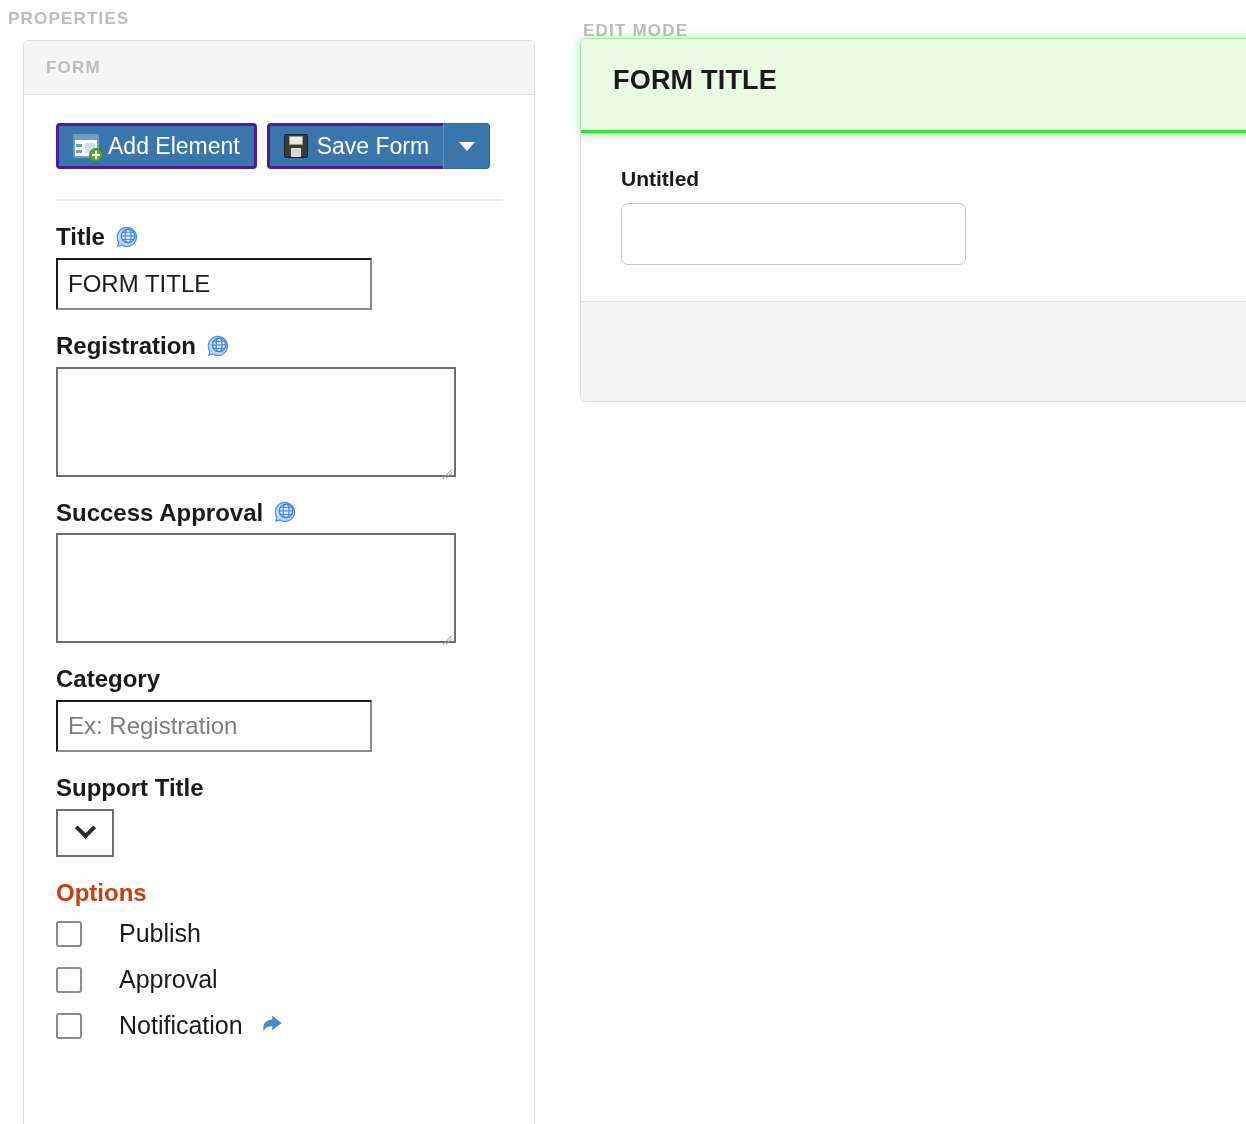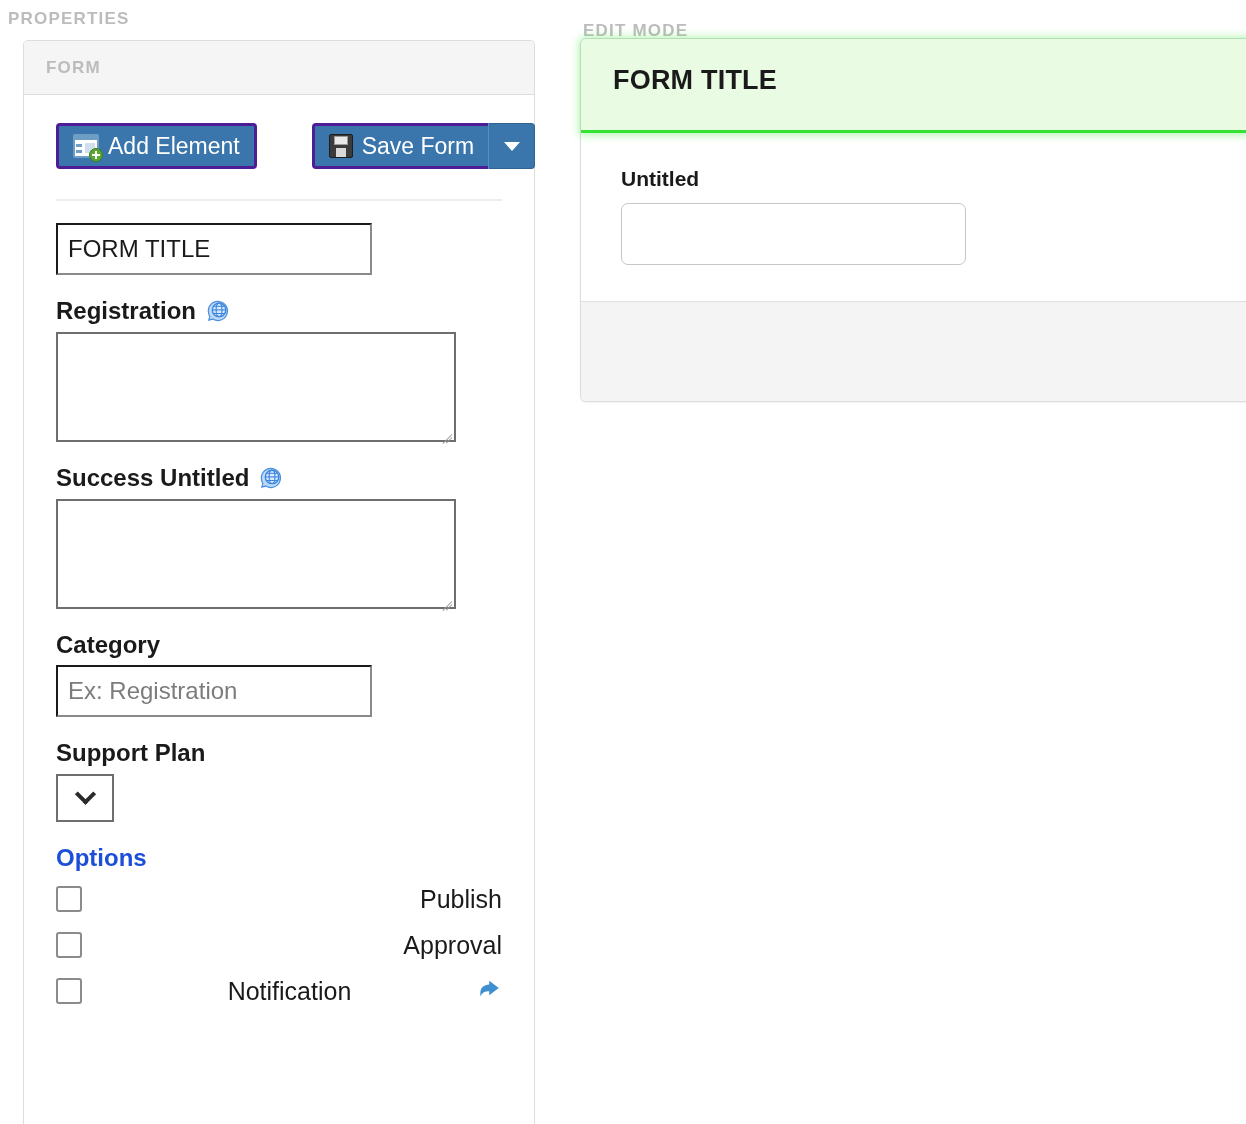--- a/index.html
+++ b/index.html
@@ -60,21 +60,21 @@
     color: #ffffff;
     font-size: 23px;
     font-weight: normal;
     padding: 8px 14px;
     border-radius: 4px;
     cursor: pointer;
     line-height: 1;
     white-space: nowrap;
   }
   .btn-split { display: inline-flex; align-items: stretch; }
-  .btn-split .btn { border-radius: 4px 0 0 4px; border-right: none; margin-left: 45px; }
+  .btn-split .btn { border-radius: 4px 0 0 4px; border-right: none; }
   .btn-caret {
     background: #3a76ab;
     border: 1px solid #2f6391;
     border-left: 1px solid #5b8dbd;
     border-radius: 0 4px 4px 0;
     width: 47px;
     display: flex; align-items: center; justify-content: center;
     cursor: pointer;
   }
   .caret-glyph {
@@ -201,28 +201,27 @@
   }
 
   
   .ico-globe { width: 27px; height: 27px; flex: none; display:block; }
 
   
   .ico-extlink { width: 26px; height: 26px; flex: none; display:block; }
 
   
   .options-title {
-    font-size: 24px; font-weight: bold; color: #1d4ed8;
+    font-size: 24px; font-weight: bold; color: #c2410c;
     margin-bottom: 4px;
   }
   .opt-row {
     display: flex; align-items: center;
     height: 46px;
     gap: 4px;
-    justify-content: space-between;
   }
   .checkbox {
     width: 26px; height: 26px;
     border: 2px solid #8b8b8b;
     border-radius: 3px;
     background: #ffffff;
     flex: none;
     cursor: pointer;
   }
   .opt-label {
@@ -321,20 +320,31 @@
           <span class="btn-caret">
             <span class="caret-glyph"></span>
           </span>
         </span>
 
       </div>
 
       <hr class="divider">
 
       <div class="field">
+        <div class="field-label">
+          <span>Title</span>
+          <svg class="ico-globe" viewBox="0 0 24 24">
+            <path d="M3 11.5a8.5 8.5 0 1 1 4 7.2l-3.6.9.9-3.2a8.4 8.4 0 0 1-1.3-4.9z" fill="#bcd9f7" stroke="#4a8fe0" stroke-width="1.1"></path>
+            <circle cx="12.5" cy="10.6" r="6" fill="#d9eafd" stroke="#3d86dd" stroke-width="1.2"></circle>
+            <ellipse cx="12.5" cy="10.6" rx="2.6" ry="6" fill="none" stroke="#3d86dd" stroke-width="1"></ellipse>
+            <line x1="6.5" y1="10.6" x2="18.5" y2="10.6" stroke="#3d86dd" stroke-width="1"></line>
+            <line x1="7.4" y1="7.4" x2="17.6" y2="7.4" stroke="#3d86dd" stroke-width="0.9"></line>
+            <line x1="7.4" y1="13.8" x2="17.6" y2="13.8" stroke="#3d86dd" stroke-width="0.9"></line>
+          </svg>
+        </div>
         <input class="input-text" type="text" value="FORM TITLE" style="">
       </div>
 
       <div class="field">
         <div class="field-label">
           <span>Registration</span>
           <svg class="ico-globe" viewBox="0 0 24 24">
             <path d="M3 11.5a8.5 8.5 0 1 1 4 7.2l-3.6.9.9-3.2a8.4 8.4 0 0 1-1.3-4.9z" fill="#bcd9f7" stroke="#4a8fe0" stroke-width="1.1"></path>
             <circle cx="12.5" cy="10.6" r="6" fill="#d9eafd" stroke="#3d86dd" stroke-width="1.2"></circle>
             <ellipse cx="12.5" cy="10.6" rx="2.6" ry="6" fill="none" stroke="#3d86dd" stroke-width="1"></ellipse>
@@ -347,21 +357,21 @@
           <span></span>
           <span class="resize">
               <i></i>
               <i></i>
             </span>
         </div>
       </div>
 
       <div class="field">
         <div class="field-label">
-          <span>Success Untitled</span>
+          <span>Success Approval</span>
           <svg class="ico-globe" viewBox="0 0 24 24">
             <path d="M3 11.5a8.5 8.5 0 1 1 4 7.2l-3.6.9.9-3.2a8.4 8.4 0 0 1-1.3-4.9z" fill="#bcd9f7" stroke="#4a8fe0" stroke-width="1.1"></path>
             <circle cx="12.5" cy="10.6" r="6" fill="#d9eafd" stroke="#3d86dd" stroke-width="1.2"></circle>
             <ellipse cx="12.5" cy="10.6" rx="2.6" ry="6" fill="none" stroke="#3d86dd" stroke-width="1"></ellipse>
             <line x1="6.5" y1="10.6" x2="18.5" y2="10.6" stroke="#3d86dd" stroke-width="1"></line>
             <line x1="7.4" y1="7.4" x2="17.6" y2="7.4" stroke="#3d86dd" stroke-width="0.9"></line>
             <line x1="7.4" y1="13.8" x2="17.6" y2="13.8" stroke="#3d86dd" stroke-width="0.9"></line>
           </svg>
         </div>
         <div class="textarea">
@@ -375,21 +385,21 @@
 
       <div class="field">
         <div class="field-label">
           <span>Category</span>
         </div>
         <input class="input-text" type="text" placeholder="Ex: Registration" style="">
       </div>
 
       <div class="field">
         <div class="field-label">
-          <span>Support Plan</span>
+          <span>Support Title</span>
         </div>
         <div class="select-small">
           <span class="chev"></span>
         </div>
       </div>
 
       <div class="field">
         <div class="options-title">Options</div>
 
         <div class="opt-row">

